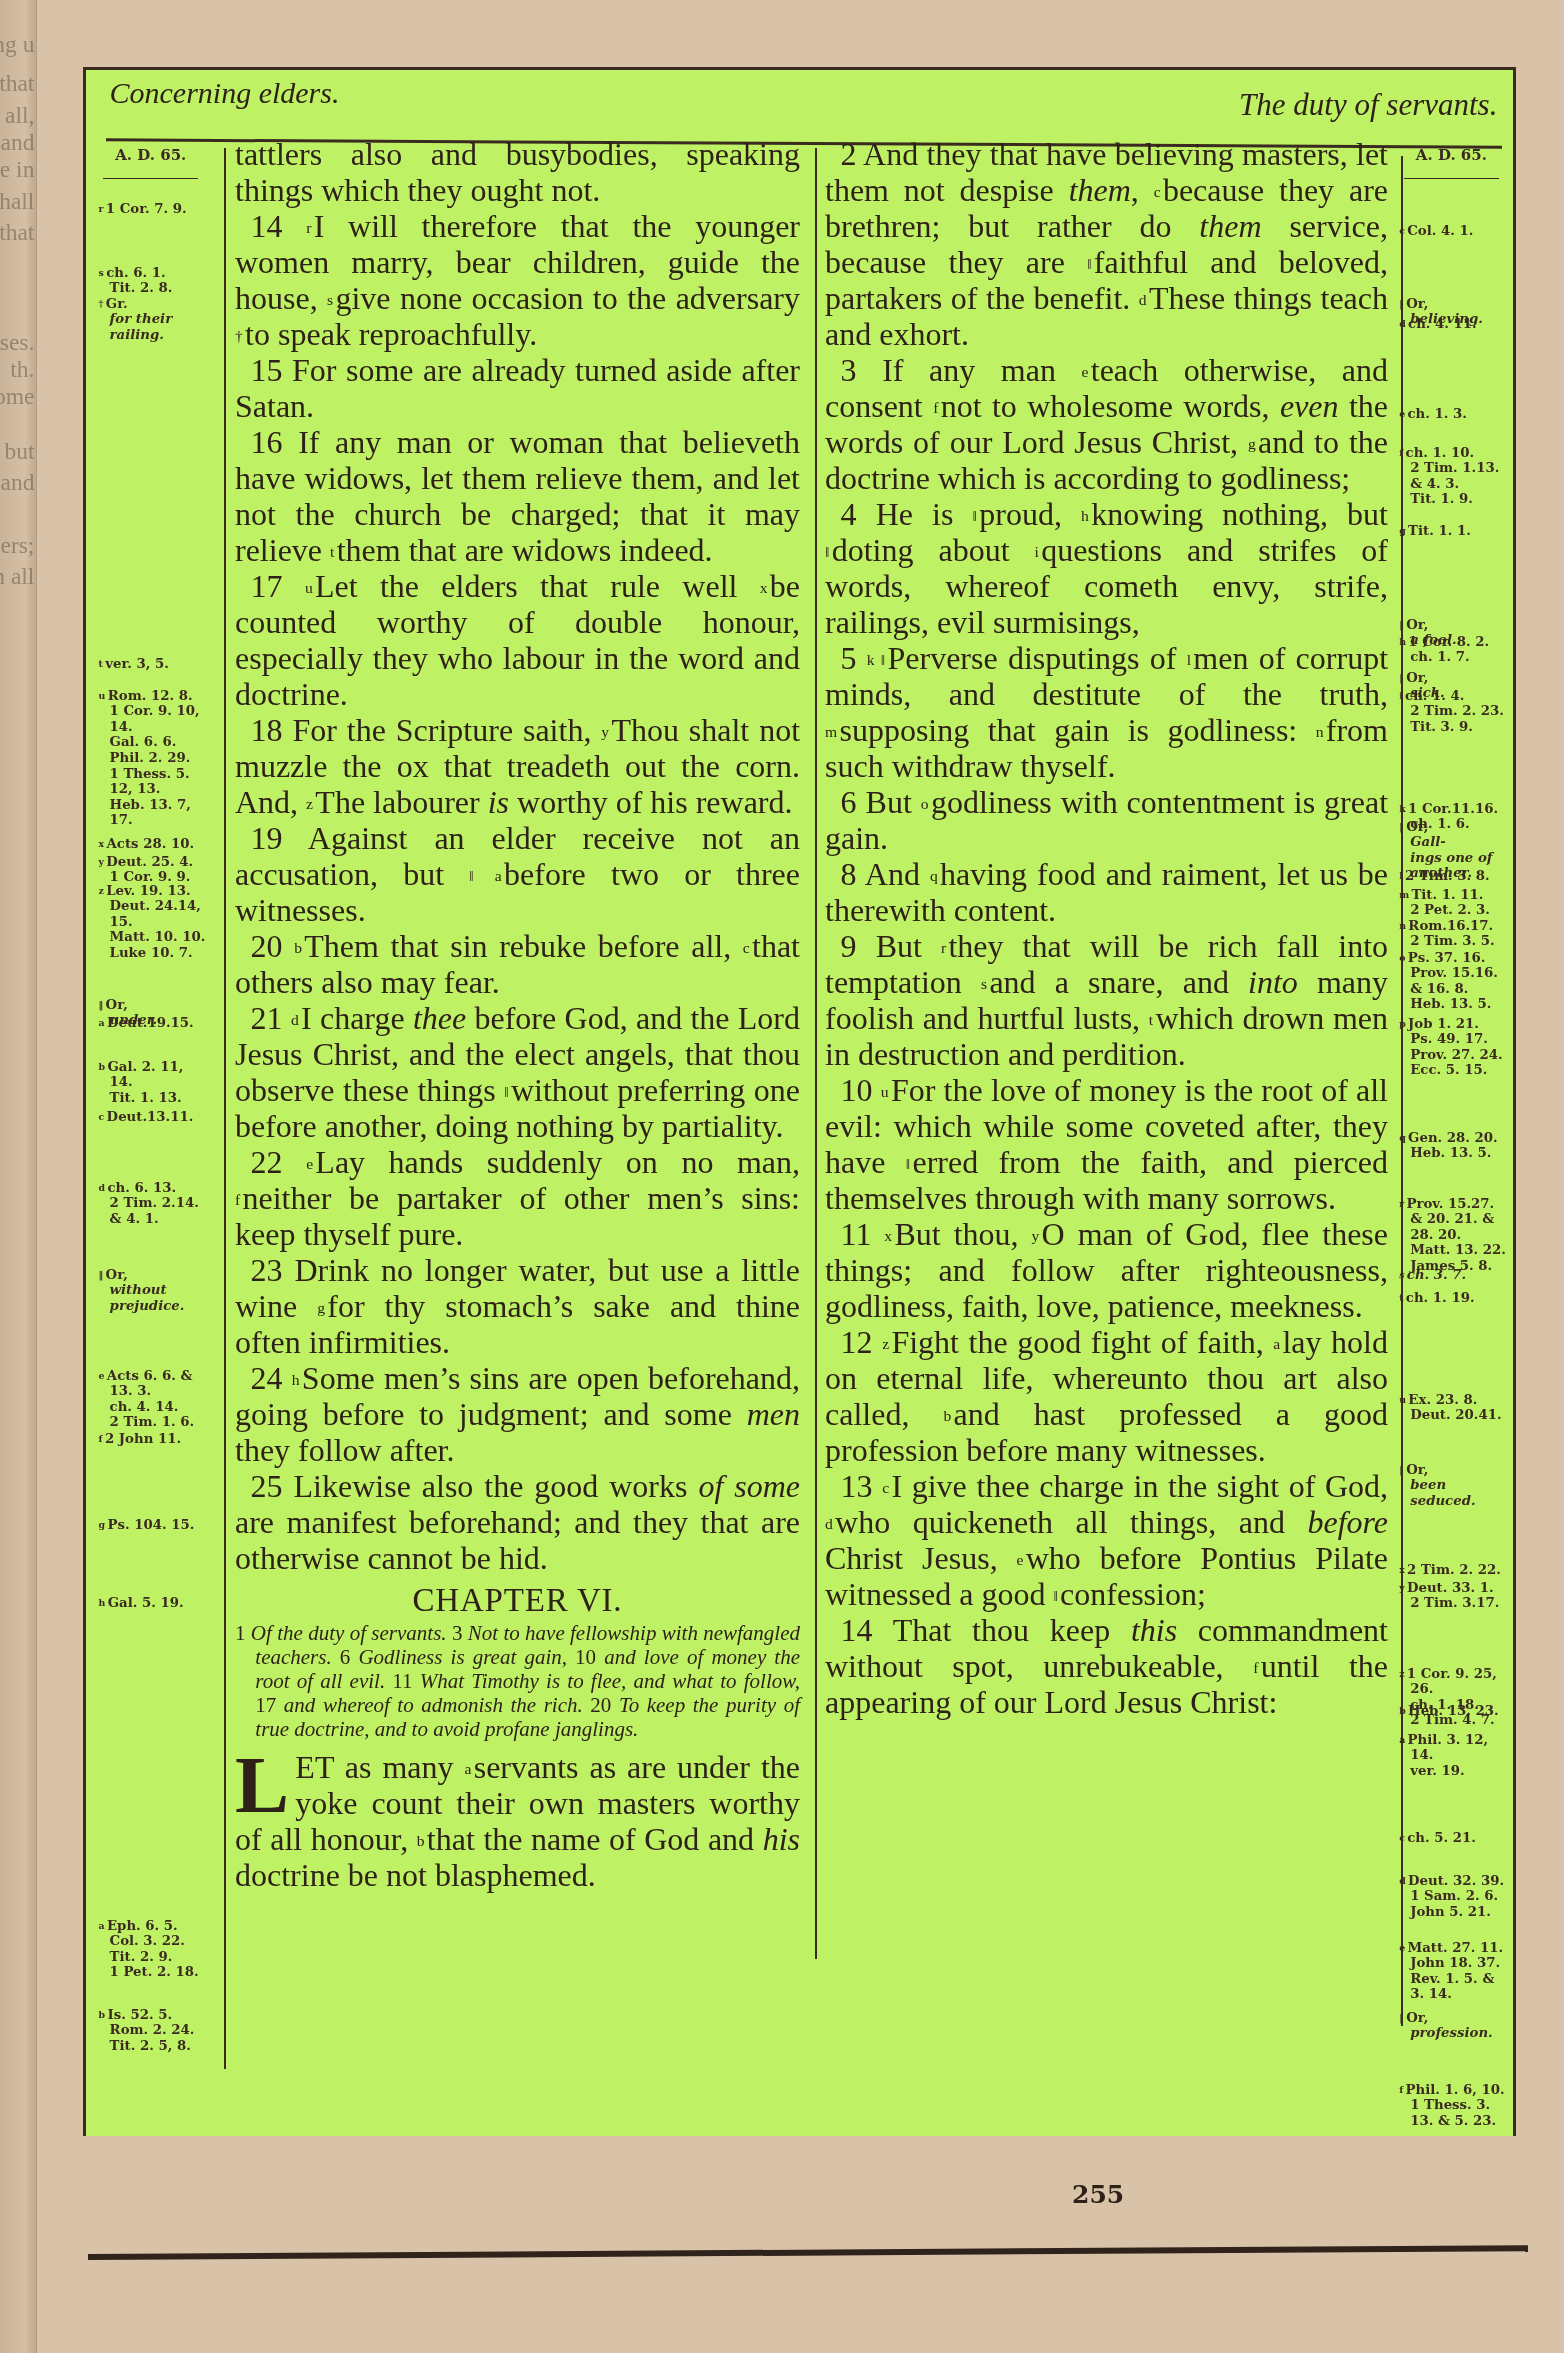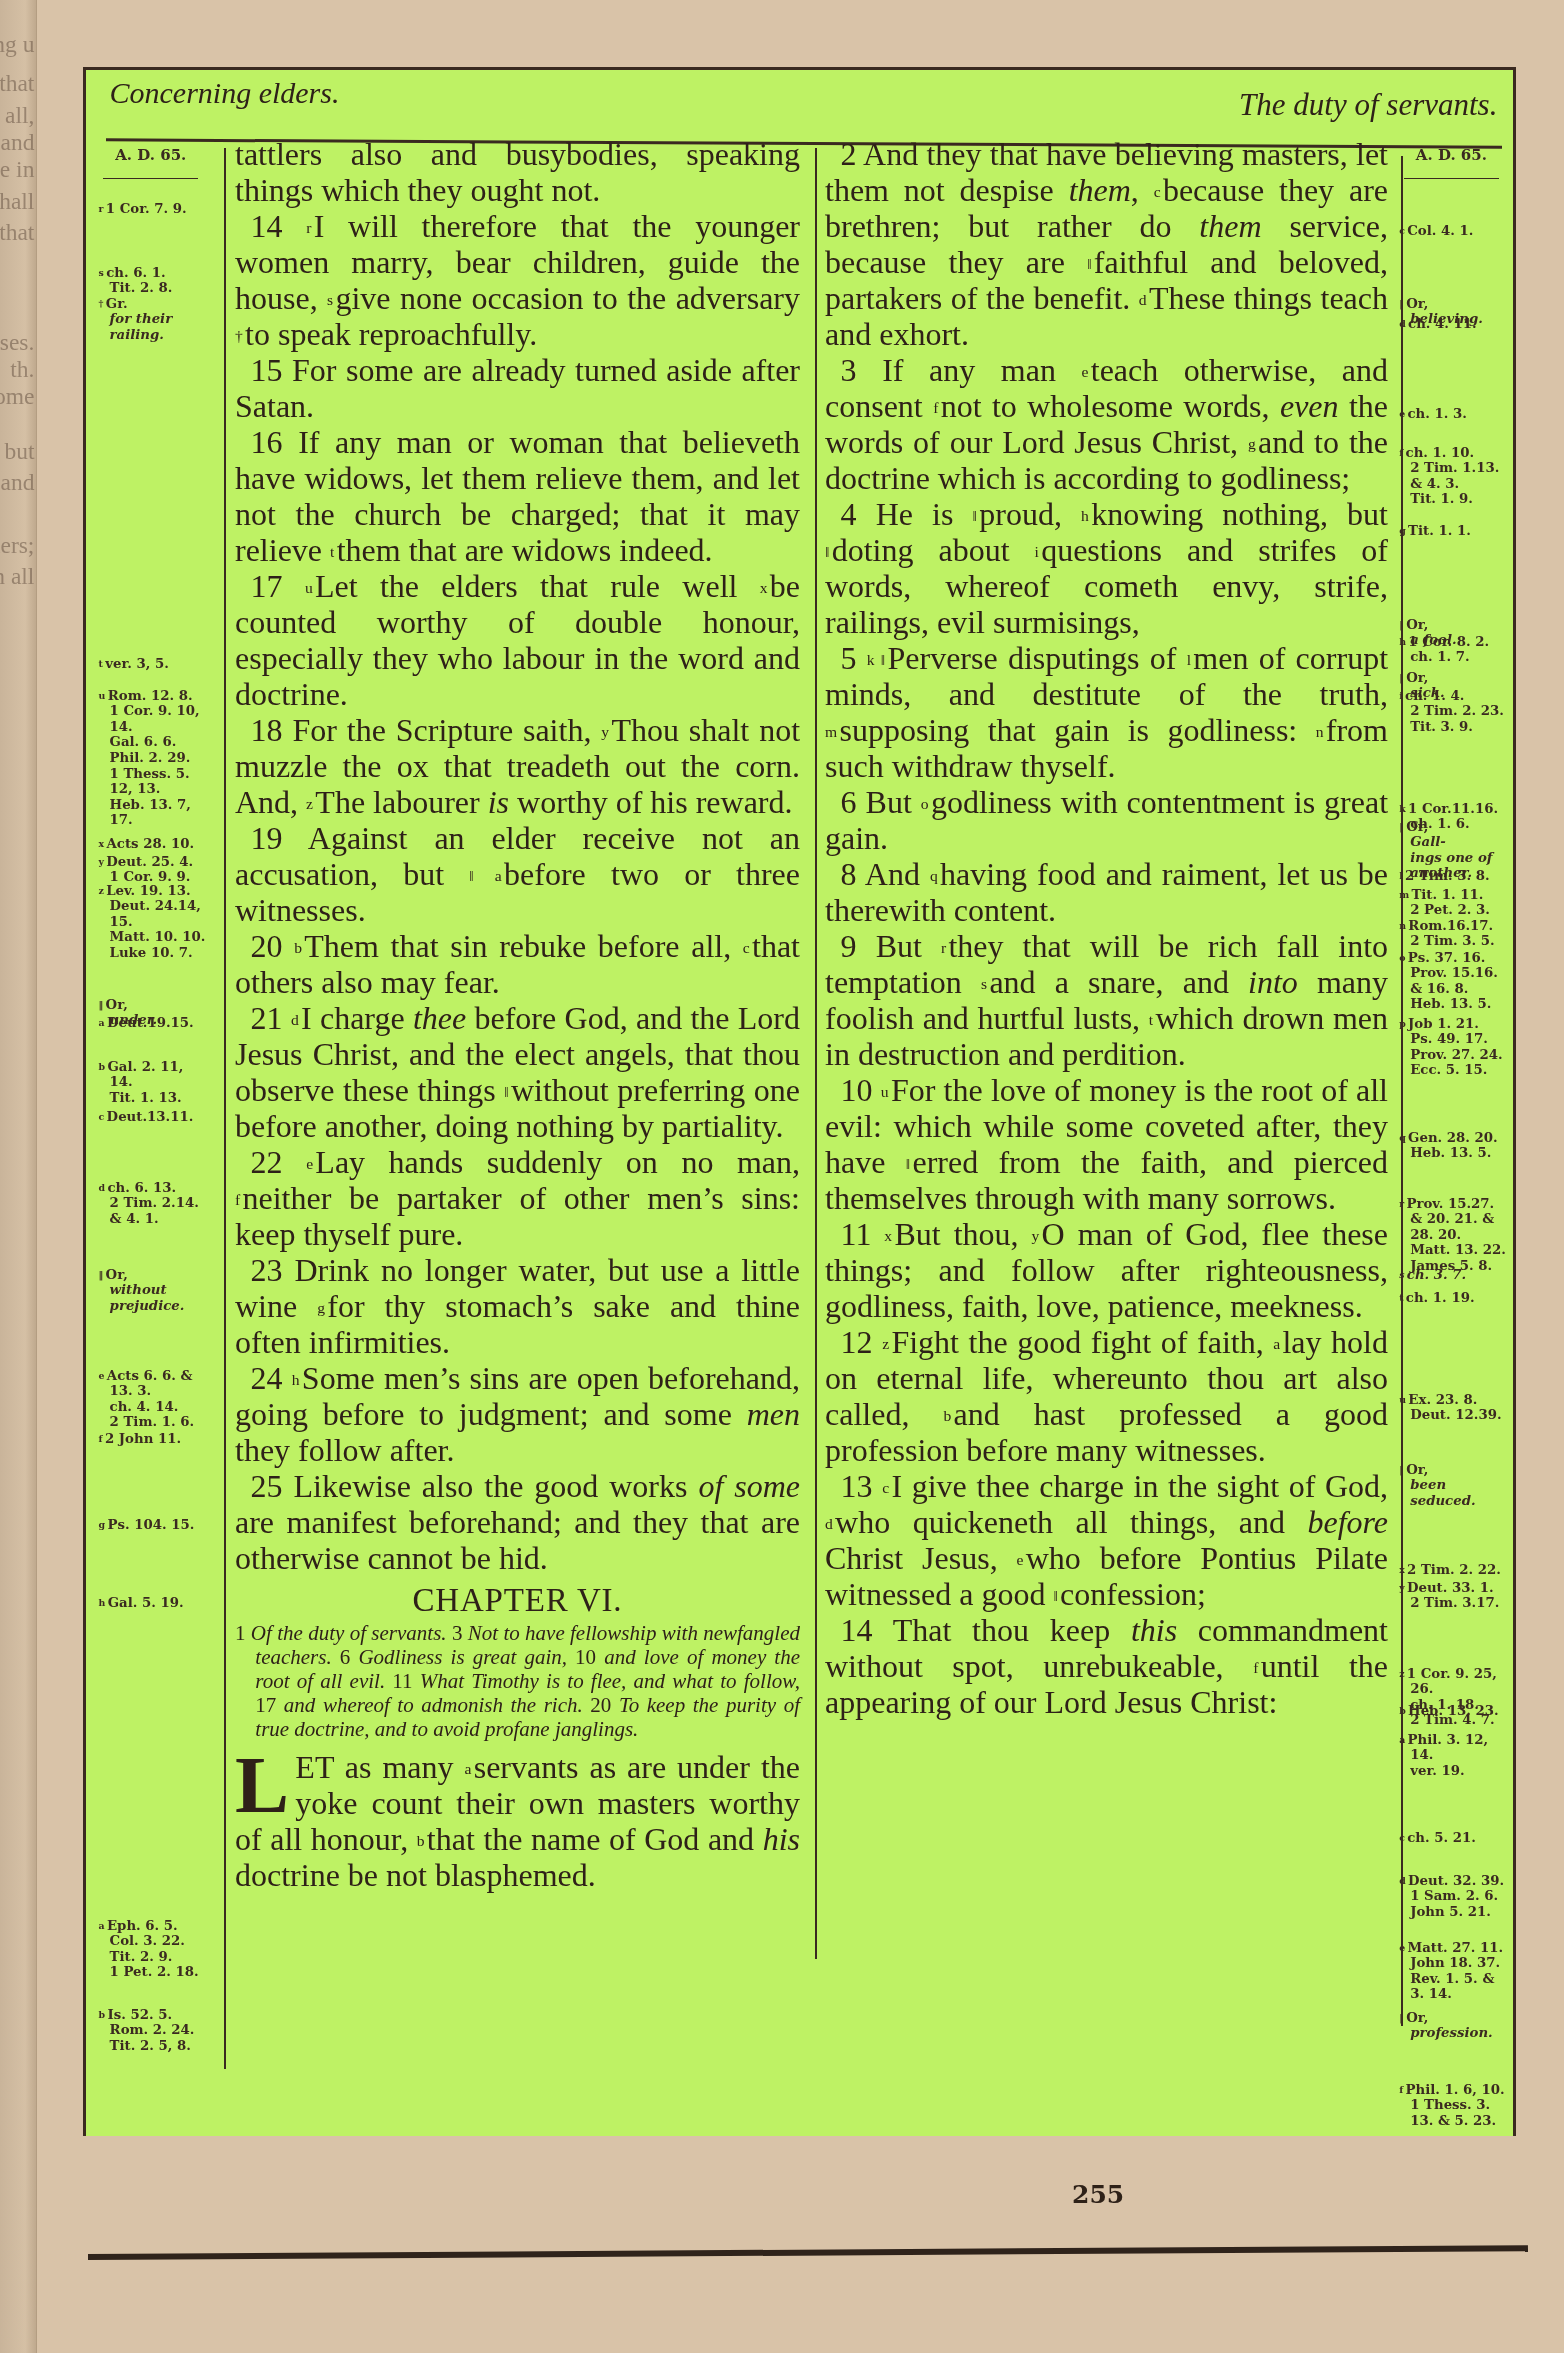--- a/index.html
+++ b/index.html
@@ -142,21 +142,21 @@
         <div class="note" style="top: 640px;"><span class="mk">‖</span><span>Or,</span><br><i class="ind">Gall-</i><i class="ind">ings one of</i><i class="ind">another.</i></div>
         <div class="note" style="top: 689px;"><span class="mk">l</span><span>2 Tim. 3. 8.</span><br></div>
         <div class="note" style="top: 708px;"><span class="mk">m</span><span>Tit. 1. 11.</span><br><span class="ind">2 Pet. 2. 3.</span></div>
         <div class="note" style="top: 739px;"><span class="mk">n</span><span>Rom.16.17.</span><br><span class="ind">2 Tim. 3. 5.</span></div>
         <div class="note" style="top: 771px;"><span class="mk">o</span><span>Ps. 37. 16.</span><br><span class="ind">Prov. 15.16.</span><span class="ind">&amp; 16. 8.</span><span class="ind">Heb. 13. 5.</span></div>
         <div class="note" style="top: 837px;"><span class="mk">p</span><span>Job 1. 21.</span><br><span class="ind">Ps. 49. 17.</span><span class="ind">Prov. 27. 24.</span><span class="ind">Ecc. 5. 15.</span></div>
         <div class="note" style="top: 951px;"><span class="mk">q</span><span>Gen. 28. 20.</span><br><span class="ind">Heb. 13. 5.</span></div>
         <div class="note" style="top: 1017px;"><span class="mk">r</span><span>Prov. 15.27.</span><br><span class="ind">&amp; 20. 21. &amp;</span><span class="ind">28. 20.</span><span class="ind">Matt. 13. 22.</span><span class="ind">James 5. 8.</span></div>
         <div class="note" style="top: 1088px; font-style: italic;"><span class="mk">s</span><span>ch. 3. 7.</span><br></div>
         <div class="note" style="top: 1111px;"><span class="mk">t</span><span>ch. 1. 19.</span><br></div>
-        <div class="note" style="top: 1213px;"><span class="mk">u</span><span>Ex. 23. 8.</span><br><span class="ind">Deut. 12.39.</span></div>
+        <div class="note" style="top: 1213px;"><span class="mk">u</span><span>Ex. 23. 8.</span><br><span class="ind">Deut. 20.41.</span></div>
         <div class="note" style="top: 1283px;"><span class="mk">‖</span><span>Or,</span><br><i class="ind">been</i><i class="ind">seduced.</i></div>
         <div class="note" style="top: 1383px;"><span class="mk">x</span><span>2 Tim. 2. 22.</span><br></div>
         <div class="note" style="top: 1401px;"><span class="mk">y</span><span>Deut. 33. 1.</span><br><span class="ind">2 Tim. 3.17.</span></div>
         <div class="note" style="top: 1487px;"><span class="mk">z</span><span>1 Cor. 9. 25,</span><br><span class="ind">26.</span><span class="ind">ch. 1. 18.</span><span class="ind">2 Tim. 4. 7.</span></div>
         <div class="note" style="top: 1553px;"><span class="mk">a</span><span>Phil. 3. 12,</span><br><span class="ind">14.</span><span class="ind">ver. 19.</span></div>
         <div class="note" style="top: 1524px;"><span class="mk">b</span><span>Heb. 13. 23.</span><br></div>
         <div class="note" style="top: 1651px;"><span class="mk">c</span><span>ch. 5. 21.</span><br></div>
         <div class="note" style="top: 1694px;"><span class="mk">d</span><span>Deut. 32. 39.</span><br><span class="ind">1 Sam. 2. 6.</span><span class="ind">John 5. 21.</span></div>
         <div class="note" style="top: 1761px;"><span class="mk">e</span><span>Matt. 27. 11.</span><br><span class="ind">John 18. 37.</span><span class="ind">Rev. 1. 5. &amp;</span><span class="ind">3. 14.</span></div>
         <div class="note" style="top: 1831px;"><span class="mk">‖</span><span>Or,</span><br><i class="ind">profession.</i></div>

